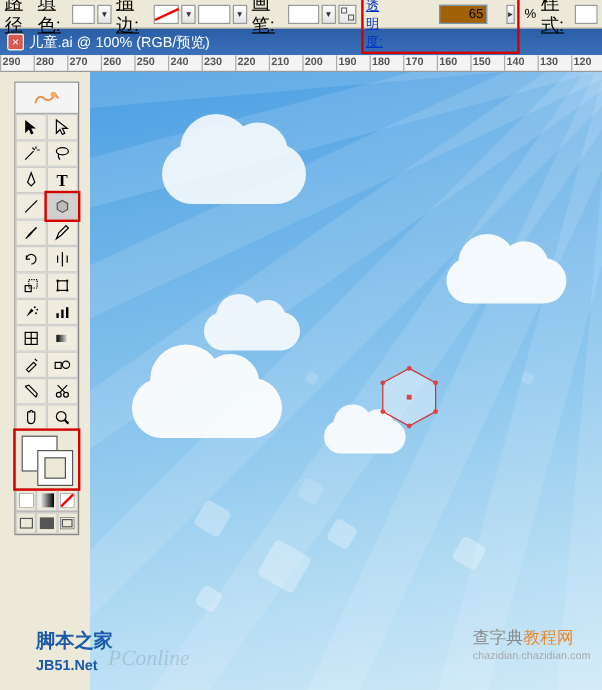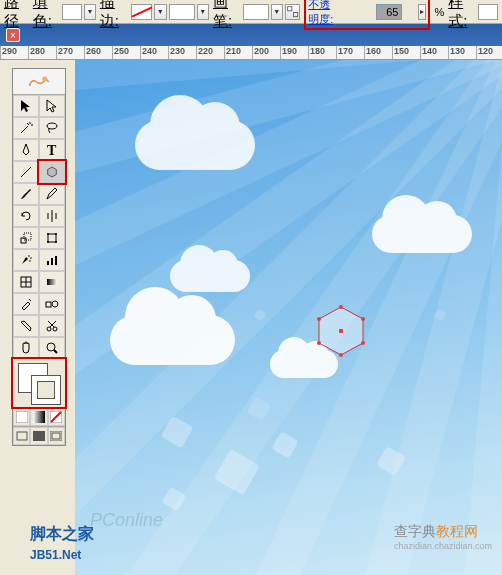--- a/index.html
+++ b/index.html
@@ -3,21 +3,21 @@
 <meta charset="utf-8">
 <style>
 * { box-sizing: border-box; margin: 0; padding: 0; }
 body { font-family: "Microsoft YaHei", sans-serif; font-size: 11px; background: #ece9d8; width: 502px; height: 575px; position: relative; overflow: hidden; }
 
 .top-toolbar { height: 24px; background: #ece9d8; display: flex; align-items: center; padding: 2px 4px; gap: 4px; border-bottom: 1px solid #aca899; }
 .top-toolbar .label { color: #000; font-size: 15px; text-decoration: underline; }
 .swatch { width: 24px; height: 16px; border: 1px solid #999; background: #fff; display: inline-flex; align-items: center; justify-content: center; position: relative; }
 .swatch.none::after { content: ""; position: absolute; width: 22px; height: 2px; background: red; transform: rotate(-25deg); }
 .dropdown-arrow { width: 14px; height: 16px; border: 1px solid #999; background: linear-gradient(#fff,#e4e4e4); display: inline-flex; align-items: center; justify-content: center; font-size: 8px; color: #333; }
-.num-field { width: 26px; height: 16px; border: 1px solid #7a98af; background: #a3a3a3; font-size: 11px; padding: 0 2px; text-align: right; margin-left: 24px; }
+.num-field { width: 40px; height: 16px; border: 1px solid #7a98af; background: #a16207; font-size: 11px; padding: 0 2px; text-align: right; margin-left: 24px; }
 .group { display: flex; align-items: center; gap: 2px; }
 .highlight-box { border: 2px solid #d40000; padding: 1px 2px; display: flex; align-items: center; gap: 16px; }
 .highlight-box .label { color: #0033cc; text-decoration: underline; font-size: 11px; }
 .pct { font-size: 11px; }
 .icon-btn { width: 18px; height: 16px; border: 1px solid #999; background: linear-gradient(#fff,#e4e4e4); display: inline-flex; align-items: center; justify-content: center; }
 
 .title-bar { height: 22px; background: linear-gradient(#2a5fa8, #3b70b9); color: #fff; display: flex; align-items: center; padding: 0 6px; gap: 4px; font-size: 12px; }
 .title-bar .close { width: 14px; height: 14px; background: #d95b4f; border: 1px solid #fff; border-radius: 2px; display: flex; align-items: center; justify-content: center; font-size: 10px; color: #fff; }
 
 .ruler-h { height: 14px; background: #f4f4f4; border-bottom: 1px solid #999; position: relative; font-size: 9px; color: #555; overflow: hidden; white-space: nowrap; }
@@ -66,21 +66,21 @@
 
 .hex-sel { position: absolute; left: 238px; top: 245px; }
 .hex-sel svg { overflow: visible; }
 .bokeh { position: absolute; border-radius: 4px; background: rgba(255,255,255,0.3); transform: rotate(30deg); }
 
 .watermark1 { position: absolute; left: 30px; bottom: 12px; font-size: 16px; color: #1a5aa8; font-weight: bold; }
 .watermark1 .sub { font-size: 12px; color: #1a5aa8; }
 .watermark2 { position: absolute; right: 10px; bottom: 24px; font-size: 14px; color: #888; }
 .watermark2 .orange { color: #e68a2e; }
 .watermark2 .sub { font-size: 9px; display: block; text-align: right; color: #aaa; }
-.watermark-bg { position: absolute; left: 90px; bottom: 44px; font-size: 18px; color: rgba(0,0,0,0.12); font-style: italic; }
+.watermark-bg { position: absolute; left: 90px; bottom: 16px; font-size: 18px; color: rgba(0,0,0,0.12); font-style: italic; font-family: Liberation Serif, serif; }
 </style>
 </head>
 <body>
 
 <div class="top-toolbar">
   <span class="label">路径</span>
   <div class="group">
     <span class="label">填色:</span>
     <span class="swatch"></span>
     <span class="dropdown-arrow">▾</span>
@@ -110,20 +110,21 @@
   </div>
   <span class="pct">%</span>
   <div class="group">
     <span class="label">样式:</span>
     <span class="swatch"></span>
   </div>
 </div>
 
 <div class="title-bar">
   <span class="close">×</span>
+  <span>儿童.ai @ 100% (RGB/预览)</span>
 </div>
 
 <div class="ruler-h" id="ruler-h"><span class="tick">290</span><span class="tick">280</span><span class="tick">270</span><span class="tick">260</span><span class="tick">250</span><span class="tick">240</span><span class="tick">230</span><span class="tick">220</span><span class="tick">210</span><span class="tick">200</span><span class="tick">190</span><span class="tick">180</span><span class="tick">170</span><span class="tick">160</span><span class="tick">150</span><span class="tick">140</span><span class="tick">130</span><span class="tick">120</span></div>
 
 <div class="tool-panel">
   <div class="tool-header">
     <svg viewBox="0 0 30 20">
         <path d="M 3 15 Q 6 5 12 10 Q 18 15 24 6 L 27 10" stroke="#e89050" stroke-width="2" fill="none"></path>
         <circle cx="22" cy="6" r="3" fill="#f0b060"></circle>
       </svg>

